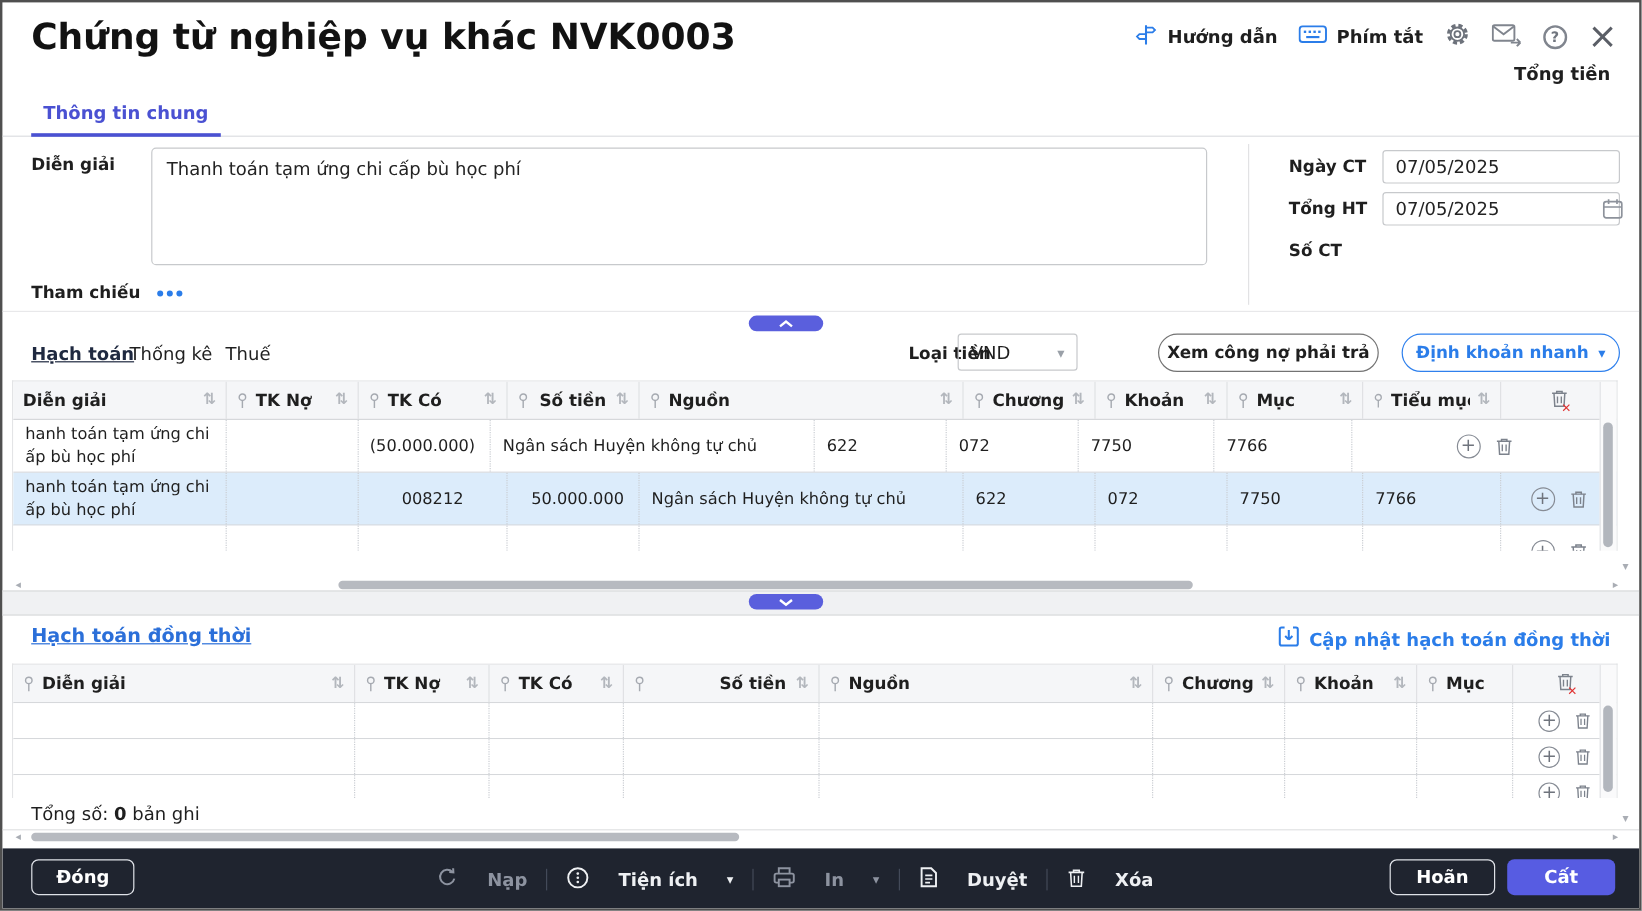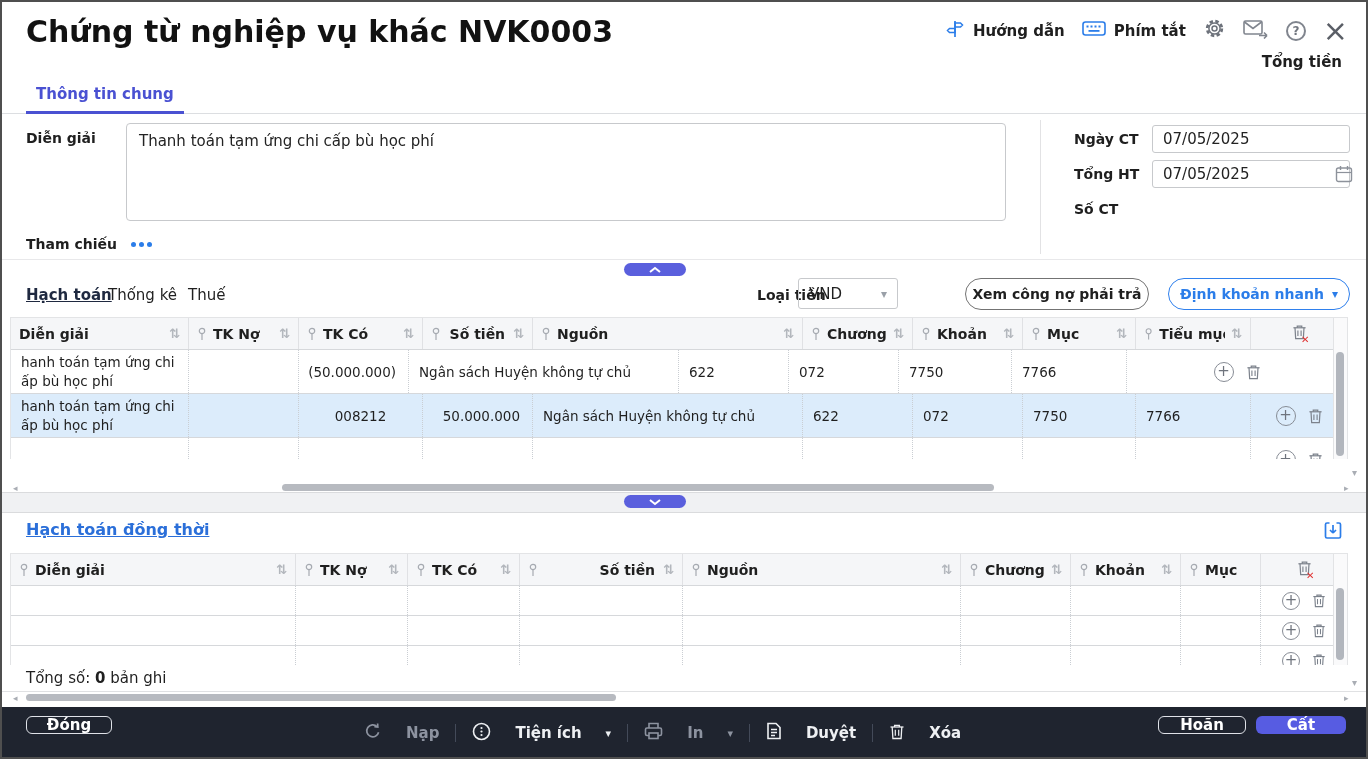--- a/index.html
+++ b/index.html
@@ -98,21 +98,21 @@
 
   .sec2-title { left:24px; top:518px; font-size:16px; font-weight:bold; color:#2b6fd9; text-decoration:underline; cursor:pointer; }
   .update-link { right:24px; top:519px; display:flex; align-items:center; gap:8px; color:#2b7de9; font-size:15px; font-weight:600; cursor:pointer; }
 
   .summary { left:24px; top:667px; font-size:15px; }
   .summary b { font-weight:bold; }
   .bot-sep { top:689px; left:0; right:0; height:1px; background:#e0e1e3; }
 
   
   .footer { top:705px; left:0; right:0; bottom:0; background:#1f242f; }
-  .fbtn { position:absolute; top:9px; height:18px; border-radius:6px; display:flex; align-items:center; justify-content:center;
+  .fbtn { position:absolute; top:9px; height:30px; border-radius:6px; display:flex; align-items:center; justify-content:center;
     font-size:15px; font-weight:bold; cursor:pointer; }
   .btn-close { left:24px; width:86px; border:1px solid #dfe2e8; color:#fff; background:transparent; }
   .btn-hold  { left:1156px; width:88px; border:1px solid #dfe2e8; color:#fff; background:transparent; }
   .btn-save  { left:1254px; width:90px; background:#575ce2; color:#fff; border:none; }
   .fgroup { position:absolute; left:362px; top:9px; height:34px; display:flex; align-items:center; gap:16px; }
   .fitem { display:flex; align-items:center; gap:24px; font-size:15px; font-weight:bold; cursor:pointer; color:#eef0f3; }
   .fitem.dim { color:#8d93a0; }
   .fsep { width:1px; height:18px; background:#434a59; }
   .fitem .caret { font-size:11px; }
 </style>
@@ -382,20 +382,21 @@
   </div>
 
   <div class="abs sec2-title">Hạch toán đồng thời</div>
   <div class="abs update-link">
     <span>
       <svg width="18" height="19" viewBox="0 0 18 19">
           <path d="M5.5 2H3a1.5 1.5 0 0 0-1.5 1.5v12A1.5 1.5 0 0 0 3 17h12a1.5 1.5 0 0 0 1.5-1.5v-12A1.5 1.5 0 0 0 15 2h-2.5" fill="none" stroke="#2b7de9" stroke-width="1.7"></path>
           <path d="M9 4v8m0 0l-3-3m3 3l3-3" fill="none" stroke="#2b7de9" stroke-width="1.7"></path>
         </svg>
     </span>
+    <span>Cập nhật hạch toán đồng thời</span>
   </div>
 
   <div class="tbl t2">
     <div class="thead">
       <div class="th c0">
         <svg width="10" height="14">
             <use href="#i-pin"></use>
           </svg>
         <span class="hl grow">Diễn giải</span>
           <span class="sort">⇅</span>

